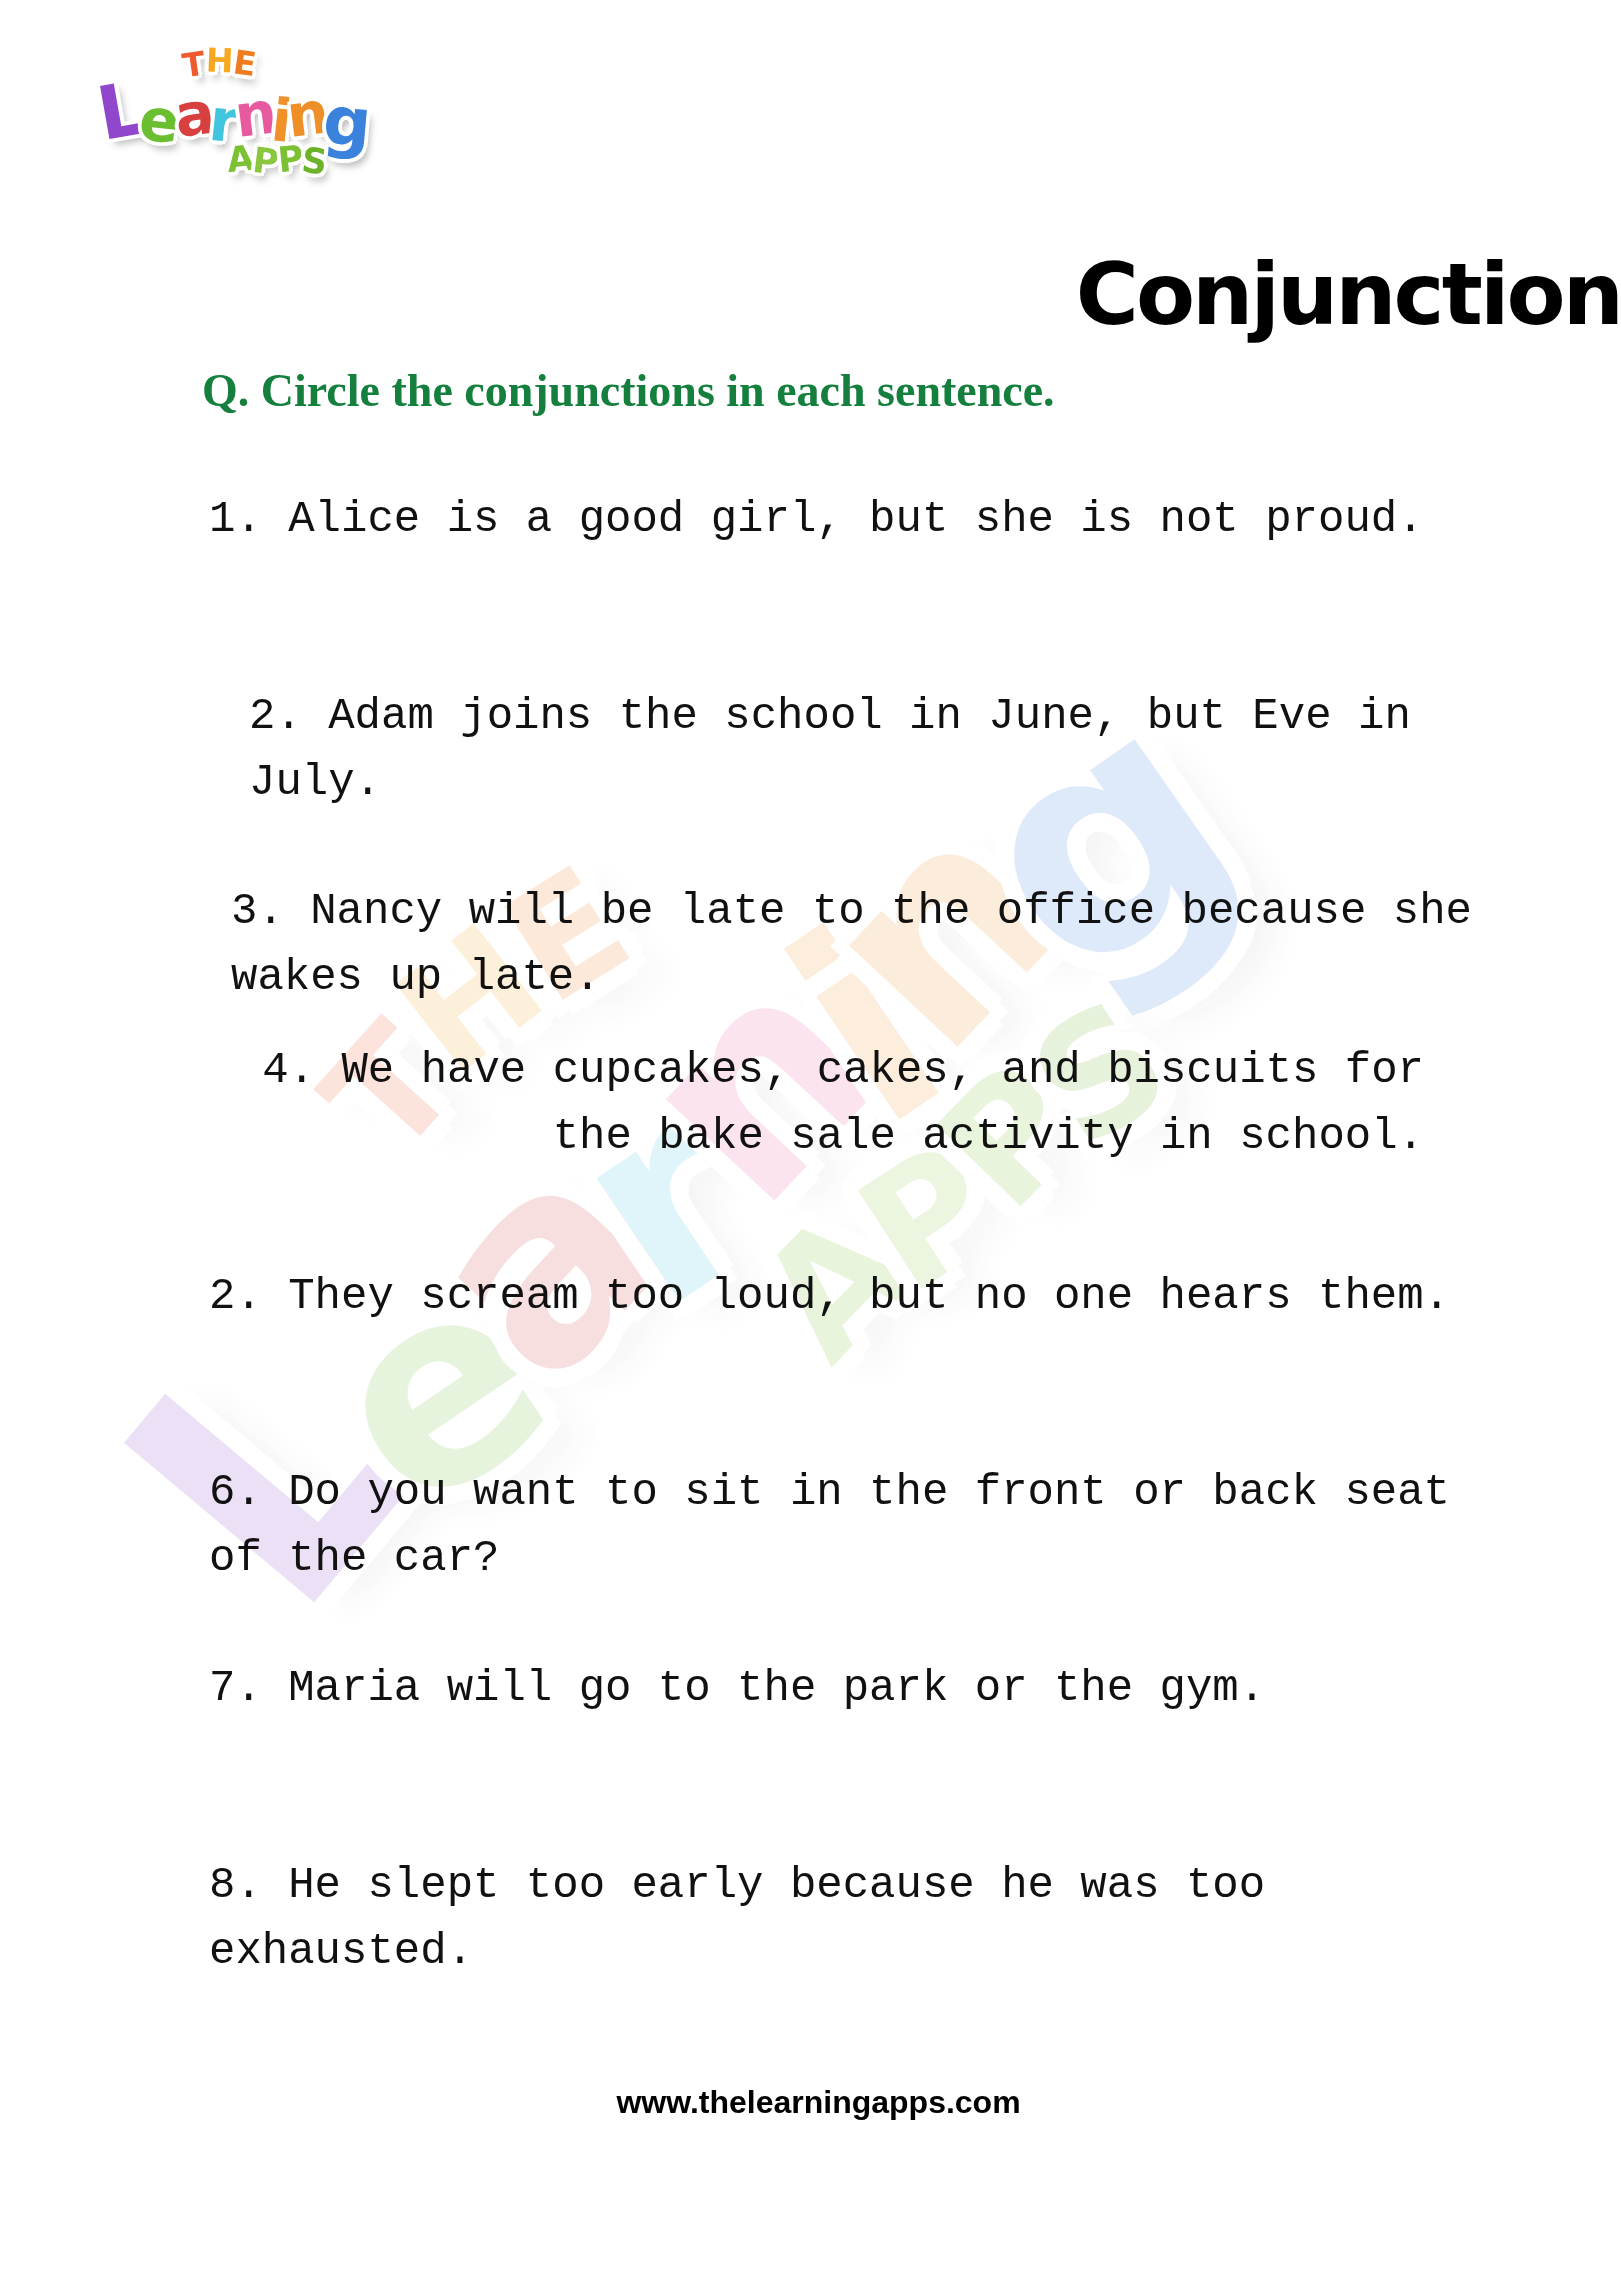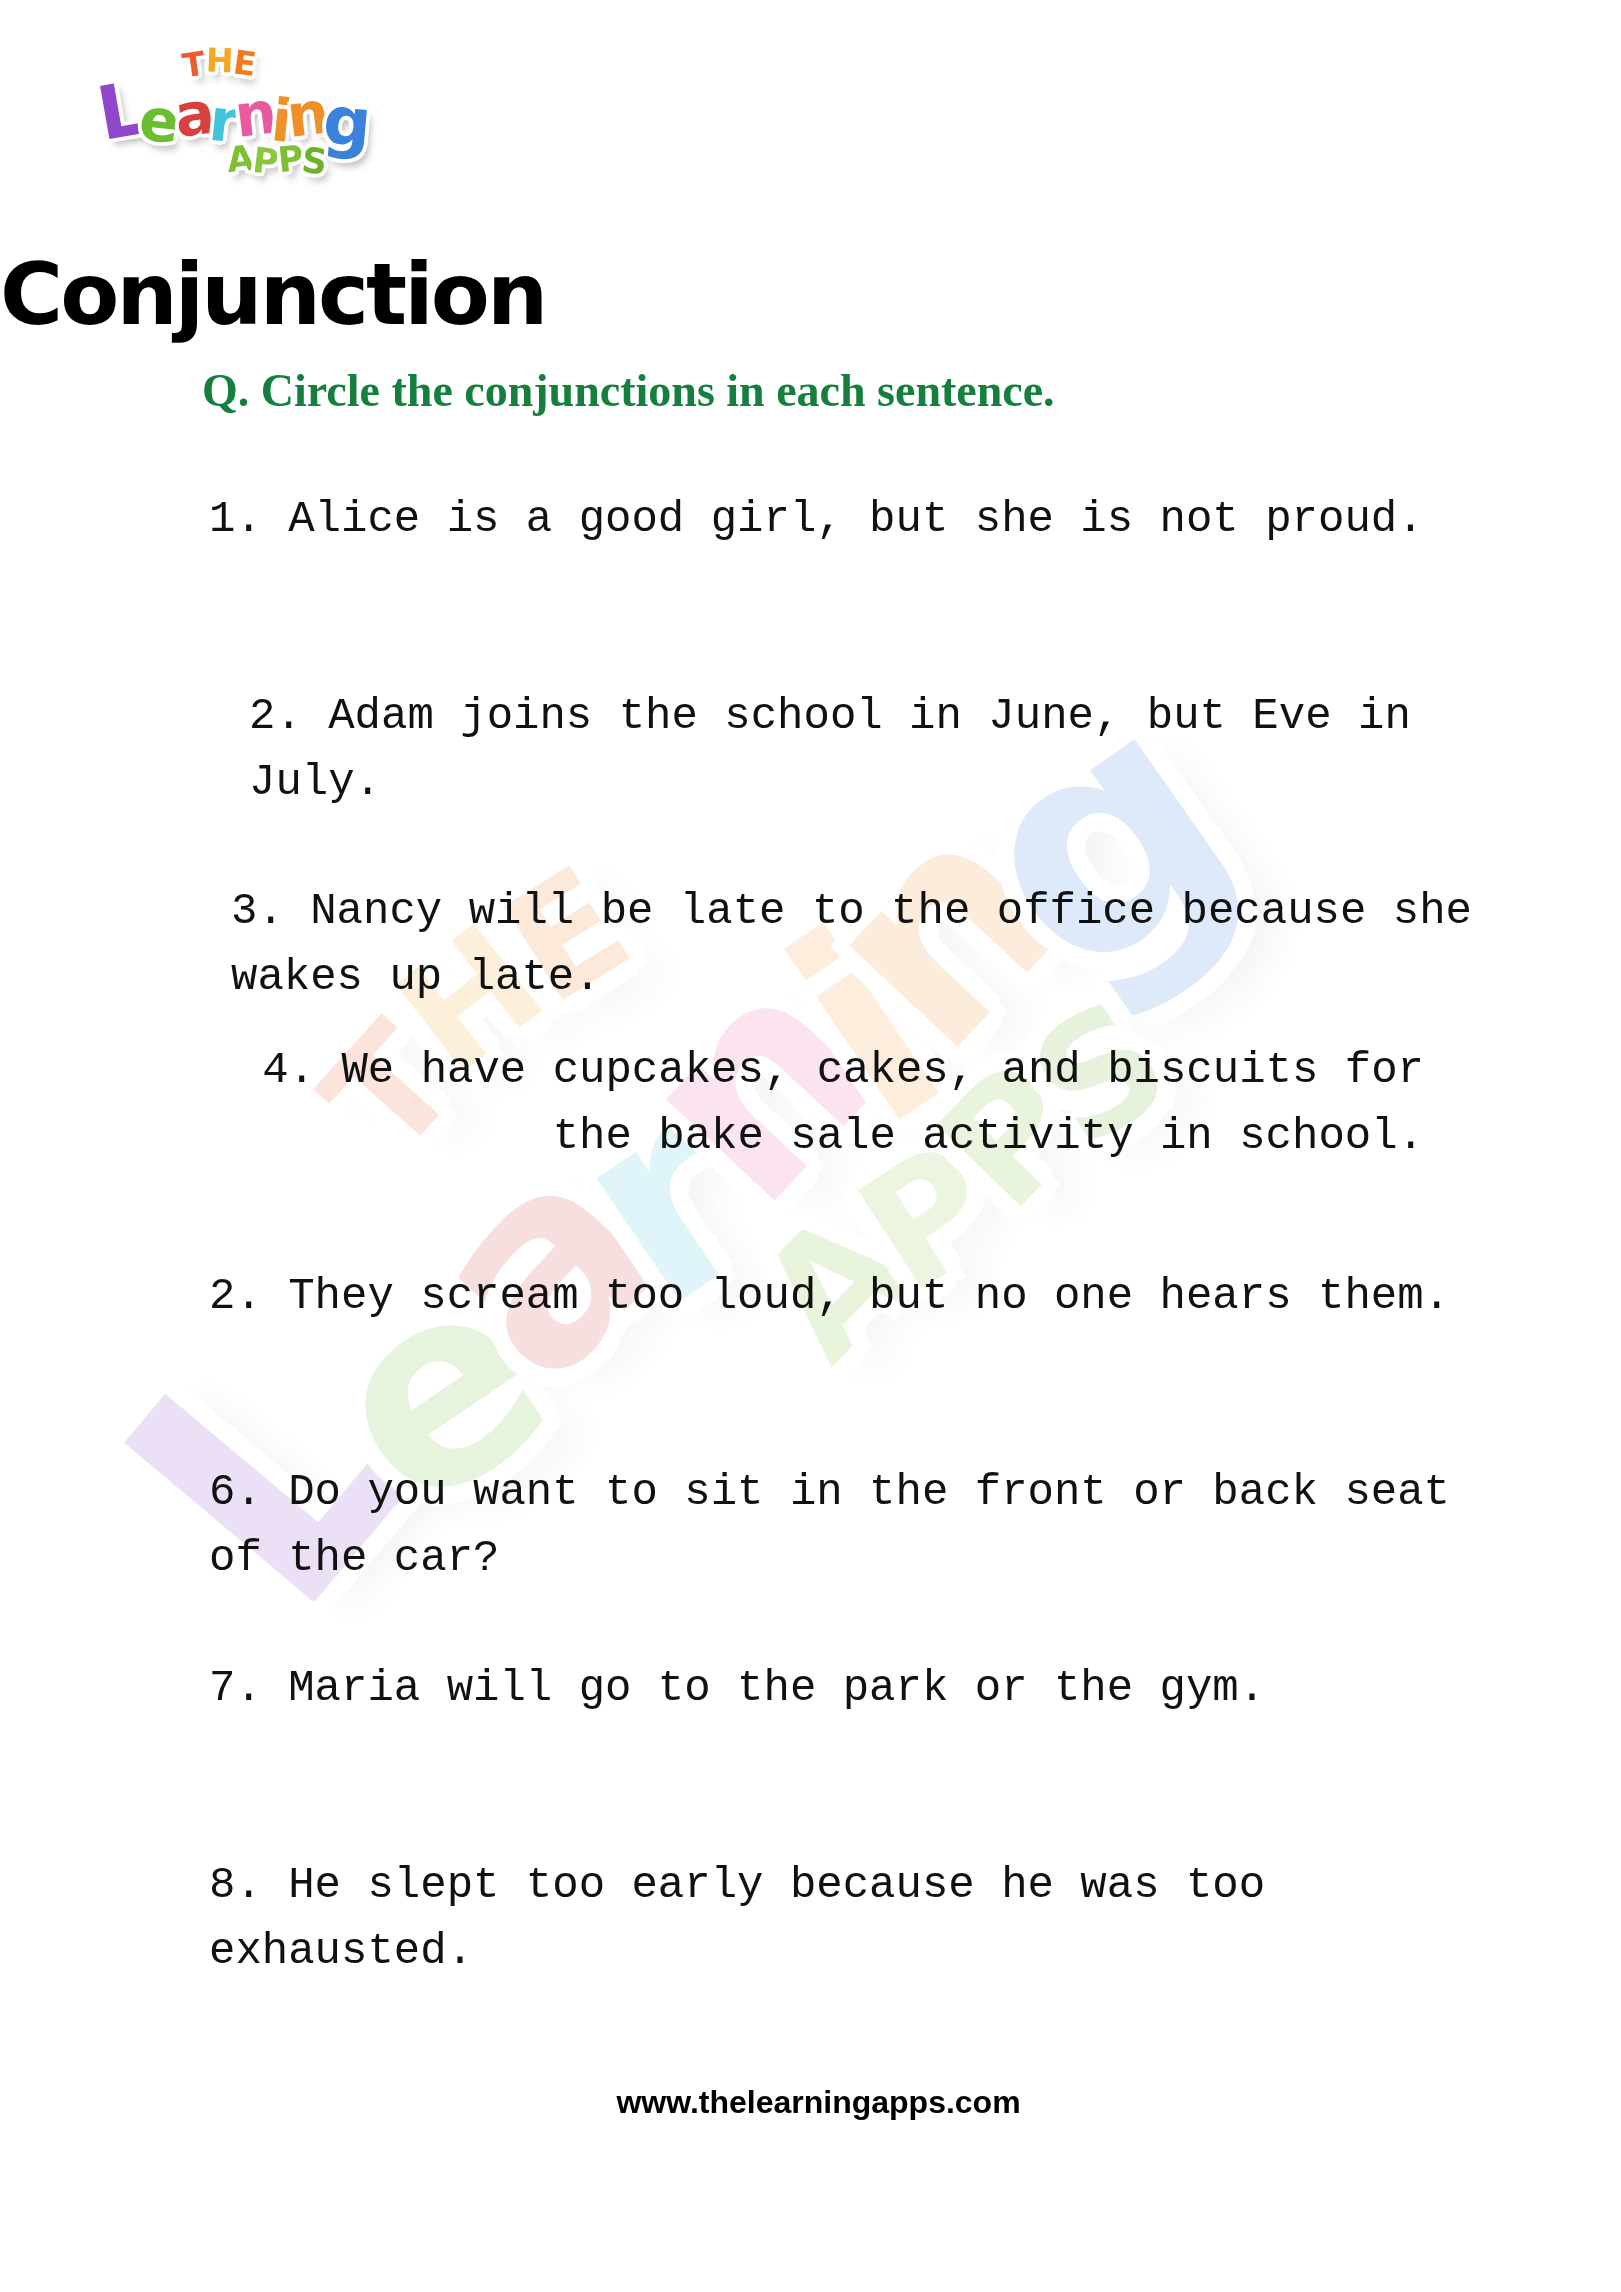--- a/index.html
+++ b/index.html
@@ -43,21 +43,21 @@
     transform:rotate(-40deg) scale(4.6);
     transform-origin:50% 50%;
     opacity:0.16;
     z-index:0;
     pointer-events:none;
   }
 
   
   .title {
     position:absolute; top:193px; left:0; width:100%;
-    text-align:left;
+    text-align:right;
     font-family:"DejaVu Sans", sans-serif;
     font-weight:800; font-size:86px; line-height:1;
     letter-spacing:-2.9px; color:#000;
     z-index:1;
   }
   .question {
     position:absolute; top:349px; left:186px;
     font-weight:bold; font-size:46px; line-height:1.15;
     color:#15803d; z-index:1; margin:16px;
   }

